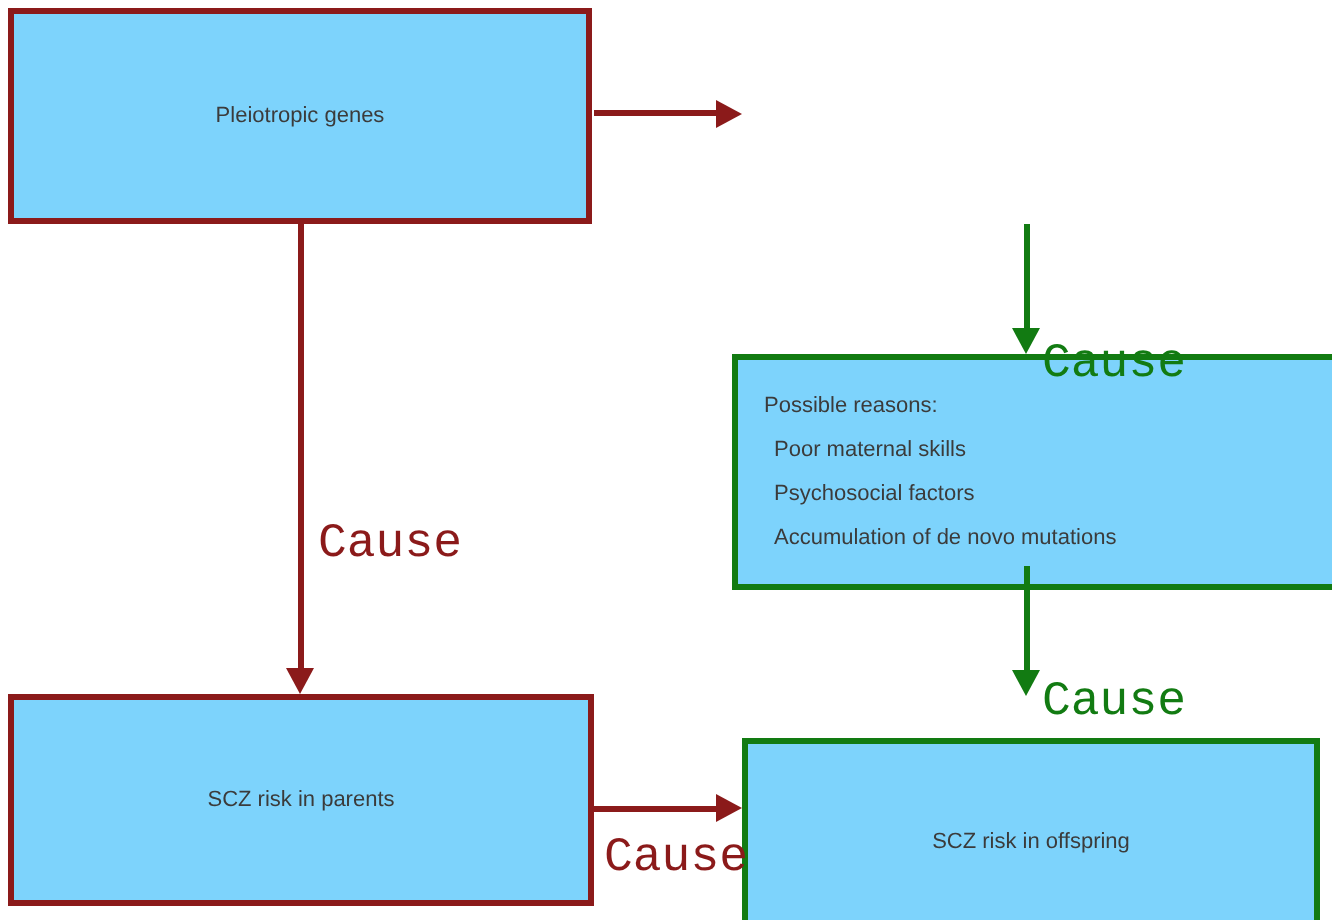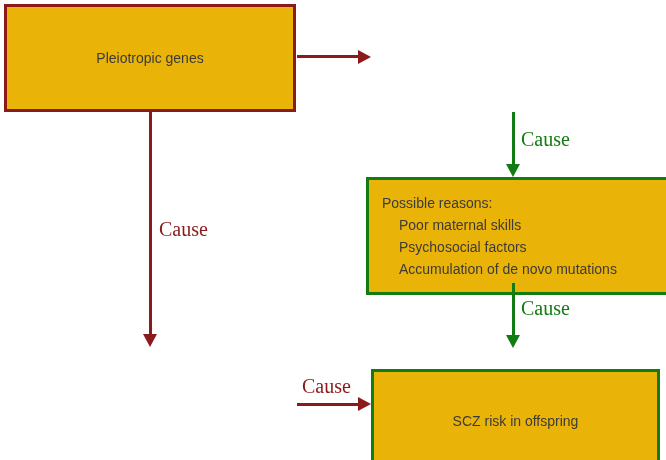--- a/index.html
+++ b/index.html
@@ -10,41 +10,41 @@
   html,body{margin:0;padding:0;background:#fff;}
   #canvas{
     position:relative;
     width:666px;height:460px;
     background:#ffffff;
     font-family:"Liberation Sans", sans-serif;
     overflow:hidden;
   }
   .node{
     position:absolute;
-    background:#eab308;
+    background:#7dd3fc;
     display:flex;
     align-items:center;
     justify-content:center;
-    font-size:14px;
+    font-size:11px;
     color:var(--text);
     box-sizing:content-box;
   }
   .node.red{border:3px solid var(--red);}
   .node.green{border:3px solid var(--green);}
 
   #node-pleiotropic{left:4px;top:4px;width:286px;height:102px;}
   #node-parental-age{left:371px;top:3px;width:283px;height:103px;}
   #node-reasons{left:366px;top:177px;width:288px;height:100px;
     flex-direction:column;align-items:flex-start;justify-content:center;
     padding:6px;}
   #node-scz-parents{left:4px;top:347px;width:287px;height:100px;}
   #node-scz-offspring{left:371px;top:369px;width:283px;height:98px;}
 
   .reasons-title{margin-left:7px;line-height:22px;}
-  .reasons-item{margin-left:24px;line-height:22px;}
+  .reasons-item{margin-left:12px;line-height:22px;}
 
   .line{position:absolute;background:var(--red);}
   .line.green{background:var(--green);}
   .head{position:absolute;width:0;height:0;}
   .head.right{border-top:7px solid transparent;border-bottom:7px solid transparent;border-left:13px solid var(--red);}
   .head.down{border-left:7px solid transparent;border-right:7px solid transparent;border-top:13px solid var(--red);}
   .head.down.green{border-left:7px solid transparent;border-right:7px solid transparent;border-top:13px solid var(--green);background:transparent;}
 
   #edge-genes-age-line{left:297px;top:55px;width:63px;height:3px;}
   #edge-genes-age-head{left:358px;top:50px;}
@@ -56,22 +56,23 @@
   #edge-age-reasons-head{left:506px;top:164px;}
 
   #edge-reasons-offspring-line{left:512px;top:283px;width:3px;height:53px;}
   #edge-reasons-offspring-head{left:506px;top:335px;}
 
   #edge-parents-offspring-line{left:297px;top:403px;width:63px;height:3px;}
   #edge-parents-offspring-head{left:358px;top:397px;}
 
   .cause{
     position:absolute;
-    font-family:Liberation Serif, serif;
-    font-size:20px;
+    font-family:Liberation Mono, monospace;
+    font-size:24px;
+    margin-top:41px;
   }
   .cause.red{color:var(--red);}
   .cause.green{color:var(--green);}
   #cause-genes-parents{left:159px;top:218px;}
   #cause-age-reasons{left:521px;top:128px;}
   #cause-reasons-offspring{left:521px;top:297px;}
   #cause-parents-offspring{left:302px;top:375px;}
 </style>
 </head>
 <body>
@@ -83,20 +84,23 @@
   </div>
 
 
   <div class="node green" id="node-reasons">
     <div class="reasons-title">Possible reasons:</div>
     <div class="reasons-item">Poor maternal skills</div>
     <div class="reasons-item">Psychosocial factors</div>
     <div class="reasons-item">Accumulation of de novo mutations</div>
   </div>
 
+  <div class="node red" id="node-scz-parents">
+    <span>SCZ risk in parents</span>
+  </div>
 
   <div class="node green" id="node-scz-offspring">
     <span>SCZ risk in offspring</span>
   </div>
 
   <div class="line" id="edge-genes-age-line"></div>
   <div class="head right" id="edge-genes-age-head"></div>
 
   <div class="line" id="edge-genes-parents-line"></div>
   <div class="head down" id="edge-genes-parents-head"></div>

